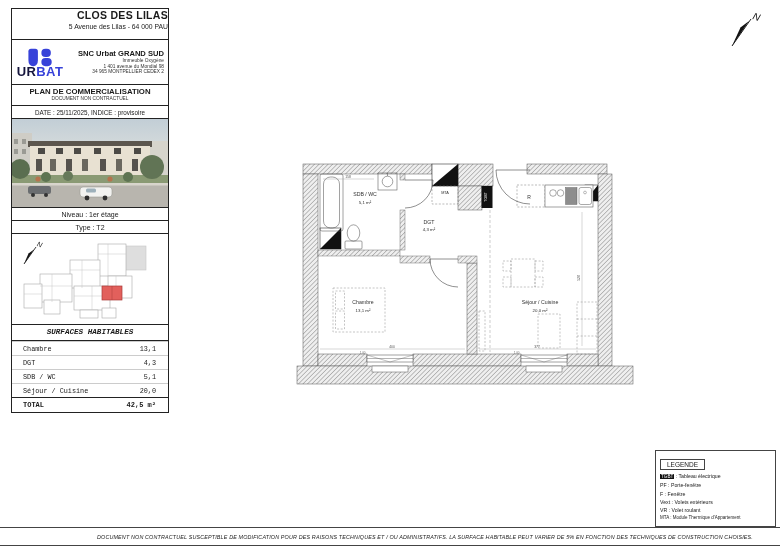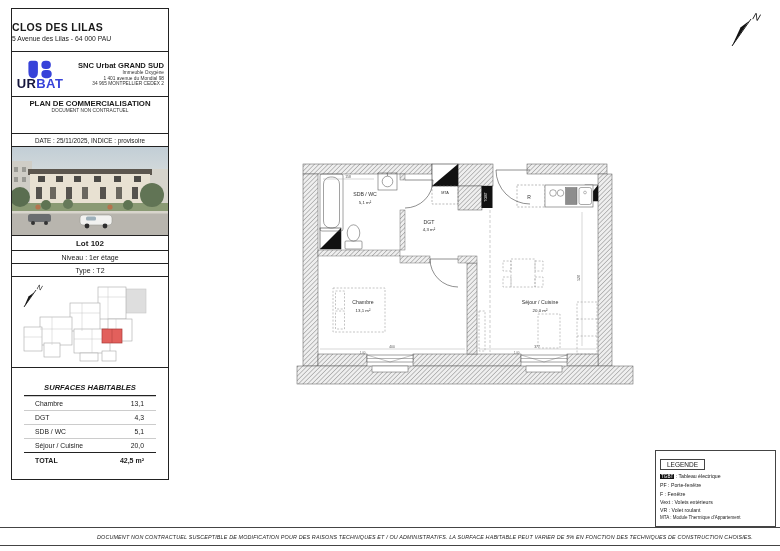--- a/index.html
+++ b/index.html
@@ -6,40 +6,40 @@
   body{
     width:780px;height:551px;position:relative;overflow:hidden;
     background:#ffffff;color:#1a1a1a;
     font-family:"Liberation Sans", sans-serif;
   }
   .sheet{position:absolute;inset:0;}
   
   .sidebar{position:absolute;left:11px;top:8px;width:158px;}
   .box{box-sizing:border-box;width:158px;border:1px solid #222;background:#fff;margin-top:-1px;}
   .box:first-child{margin-top:0;}
-  .title-box{height:44px;text-align:left;padding-top:12px;}
+  .title-box{height:32px;text-align:right;padding-top:0;}
   .project-title{font-weight:bold;font-size:10.5px;letter-spacing:.3px;}
   .project-address{font-size:6.8px;margin-top:2px;}
   .company-box{height:46px;display:flex;align-items:center;padding:2px 4px;gap:5px;}
   .logo{display:flex;flex-direction:column;align-items:center;width:48px;flex:none;}
   .logo-word{font-size:13px;font-weight:800;letter-spacing:.4px;line-height:9px;}
   .logo-ur{color:#14143c;}
   .logo-bat{color:#3742d9;}
   .company-info{flex:1;min-width:0;text-align:right;}
   .company-name{font-weight:bold;font-size:7.6px;}
   .company-line{font-size:4.8px;line-height:5.6px;color:#333;}
-  .doc-box{height:38px;text-align:center;padding-top:2px;}
+  .doc-box{height:22px;text-align:center;padding-top:2px;}
   .doc-title{font-weight:bold;font-size:7.8px;}
   .doc-subtitle{font-size:4.8px;color:#333;}
   .date-box{height:14px;text-align:center;font-size:6.3px;line-height:13px;}
   .photo-box{height:90px;padding:0;overflow:hidden;}
   .lot-box{height:16px;text-align:center;font-weight:bold;font-size:8px;line-height:15px;}
   .level-box,.type-box{height:14px;text-align:center;font-size:7px;line-height:13px;}
   .siteplan-box{height:92px;overflow:hidden;}
-  .surfaces-box{padding:12px;}
+  .surfaces-box{padding:0;font-family:Liberation Mono, monospace;}
   .surf-header{height:15px;border-bottom:1px solid #222;font-weight:bold;font-style:italic;
                font-size:7.6px;text-align:center;line-height:15px;}
   .srow{display:flex;justify-content:space-between;align-items:center;height:13px;
         padding:0 12px 0 11px;font-size:6.8px;border-top:1px solid #ccc;}
   .srow:first-of-type{border-top:none;}
   .srow-total{display:flex;justify-content:space-between;align-items:center;height:14px;
         padding:0 12px 0 11px;font-size:7px;font-weight:bold;border-top:1px solid #222;}
   
   .floorplan{position:absolute;left:295px;top:156px;width:340px;height:236px;}
   .north-arrow{position:absolute;left:722px;top:6px;width:48px;height:48px;}
@@ -137,21 +137,20 @@
         <rect x="16" y="67" width="23" height="8" rx="2.5" fill="#6a6d70"></rect>
         <circle cx="21" cy="76" r="2" fill="#333"></circle>
           <circle cx="34" cy="76" r="2" fill="#333"></circle>
         <rect x="68" y="68" width="32" height="10" rx="3" fill="#f2f2f0" stroke="#9a9a96" stroke-width="0.6"></rect>
         <rect x="74" y="69.5" width="10" height="4" rx="1.5" fill="#9db0ba"></rect>
         <circle cx="75" cy="79" r="2.4" fill="#2e2e2e"></circle>
           <circle cx="93" cy="79" r="2.4" fill="#2e2e2e"></circle>
       </svg>
     </div>
 
-    <div class="box lot-box">Lot 102</div>
     <div class="box level-box">Niveau : 1er étage</div>
     <div class="box type-box">Type : T2</div>
 
     <div class="box siteplan-box">
       <svg width="156" height="90" viewBox="0 0 156 90">
         <g>
           <line x1="12" y1="30" x2="24" y2="13" stroke="#222" stroke-width="0.9"></line>
           <polygon points="12,30 22,15.5 16.5,19.5" fill="#111"></polygon>
           <text x="24.5" y="12" font-size="7" font-style="italic" transform="rotate(18 24.5 12)" fill="#111">N</text>
         </g>

